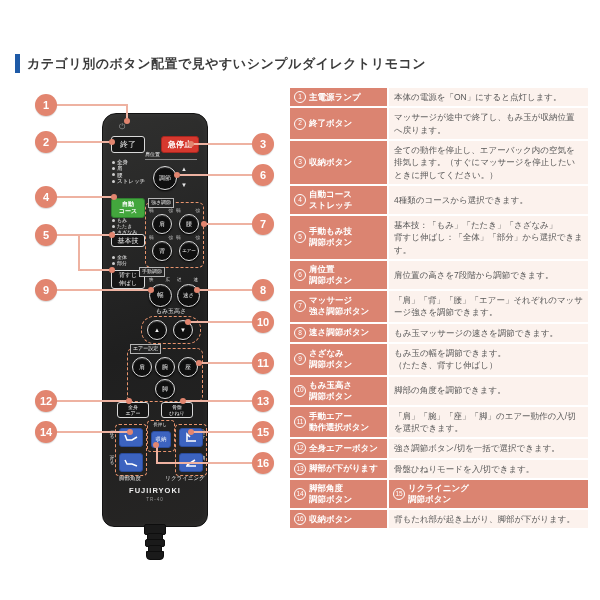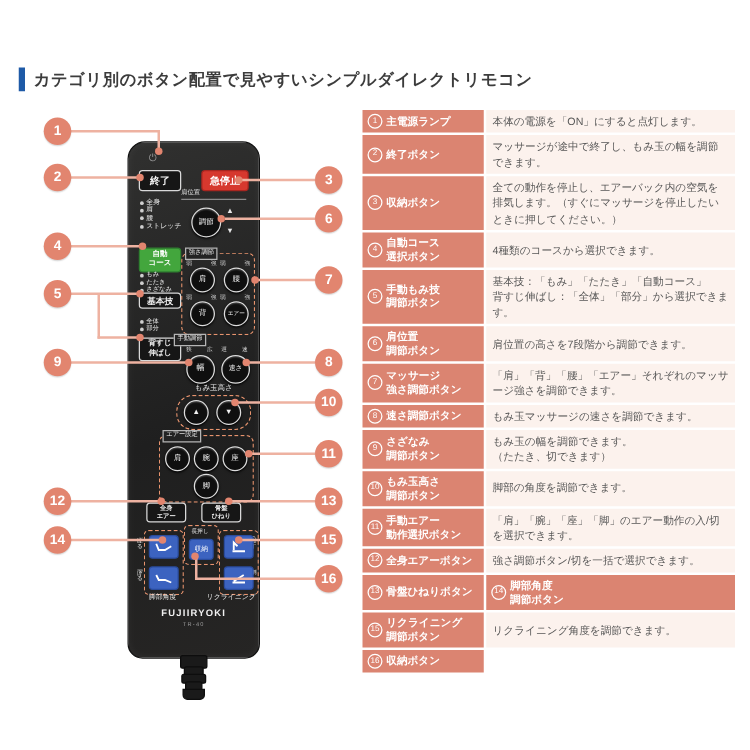--- a/index.html
+++ b/index.html
@@ -11,21 +11,21 @@
   .bar{width:5px;height:19px;background:#1e5aa7;}
   .title{font-size:13px;font-weight:bold;color:#3c3c3c;letter-spacing:0.5px;}
   
   #remote{position:absolute;left:102px;top:113px;width:104px;height:412px;
           border-radius:14px 14px 12px 12px;
           background:linear-gradient(160deg,#30302f,#1f1f1f 55%,#262524);
           border:1px solid #121212;box-shadow:inset 0 0 8px rgba(255,255,255,.05);}
   .cable{position:absolute;background:#1a1a1a;border:1px solid #0d0d0d;border-radius:2px;}
   .power{font-size:8px;color:#9a9a9a;line-height:1;}
   .okbtn{border:1px solid #d9d9d9;border-radius:3px;color:#f1f1f1;font-size:8px;
-         display:flex;align-items:center;justify-content:center;background:#161616;font-weight:bold;}
+         display:flex;align-items:center;justify-content:center;background:#161616;}
   .stop{background:#d6382e;border:1px solid #a82620;border-radius:3px;color:#fff;
         font-size:8px;font-weight:bold;display:flex;align-items:center;justify-content:center;}
   .green{background:#43a63d;border:1px solid #2f8030;border-radius:3px;color:#fff;font-size:6px;
          font-weight:bold;display:flex;align-items:center;justify-content:center;text-align:center;
          white-space:pre-line;line-height:1.2;}
   .rbtn{border-radius:50%;background:#0f0f0f;border:1px solid #dedede;color:#f2f2f2;
         display:flex;align-items:center;justify-content:center;
         box-shadow:inset 0 1px 1px rgba(255,255,255,.2), 0 1px 2px #000;line-height:1;}
   .s18{width:18px;height:18px;font-size:6px;}
   .s21{width:21px;height:21px;font-size:6.5px;}
@@ -285,38 +285,38 @@
 <div id="spec-table">
     <div class="tl">
       <span class="numc">1</span>
       <span class="nm">主電源ランプ</span>
     </div>
     <div class="td">本体の電源を「ON」にすると点灯します。</div>
     <div class="tl">
       <span class="numc">2</span>
       <span class="nm">終了ボタン</span>
     </div>
-    <div class="td">マッサージが途中で終了し、もみ玉の幅を調節できます。</div>
+    <div class="td">マッサージが途中で終了し、もみ玉が収納位置へ戻ります。</div>
     <div class="tl">
       <span class="numc">3</span>
       <span class="nm">収納ボタン</span>
     </div>
     <div class="td">全ての動作を停止し、エアーバック内の空気を排気します。（すぐにマッサージを停止したいときに押してください。）</div>
     <div class="tl">
       <span class="numc">4</span>
       <span class="nm">自動コース
-選択ボタン</span>
+ストレッチ</span>
     </div>
     <div class="td">4種類のコースから選択できます。</div>
     <div class="tl">
       <span class="numc">5</span>
       <span class="nm">手動もみ技
 調節ボタン</span>
     </div>
-    <div class="td">基本技：「もみ」「たたき」「自動コース」
+    <div class="td">基本技：「もみ」「たたき」「さざなみ」
 背すじ伸ばし：「全体」「部分」から選択できます。</div>
     <div class="tl">
       <span class="numc">6</span>
       <span class="nm">肩位置
 調節ボタン</span>
     </div>
     <div class="td">肩位置の高さを7段階から調節できます。</div>
     <div class="tl">
       <span class="numc">7</span>
       <span class="nm">マッサージ
@@ -327,50 +327,51 @@
       <span class="numc">8</span>
       <span class="nm">速さ調節ボタン</span>
     </div>
     <div class="td">もみ玉マッサージの速さを調節できます。</div>
     <div class="tl">
       <span class="numc">9</span>
       <span class="nm">さざなみ
 調節ボタン</span>
     </div>
     <div class="td">もみ玉の幅を調節できます。
-（たたき、切できます）</div>
+（たたき、背すじ伸ばし）</div>
     <div class="tl">
       <span class="numc">10</span>
       <span class="nm">もみ玉高さ
 調節ボタン</span>
     </div>
     <div class="td">脚部の角度を調節できます。</div>
     <div class="tl">
       <span class="numc">11</span>
       <span class="nm">手動エアー
 動作選択ボタン</span>
     </div>
     <div class="td">「肩」「腕」「座」「脚」のエアー動作の入/切を選択できます。</div>
     <div class="tl">
       <span class="numc">12</span>
       <span class="nm">全身エアーボタン</span>
     </div>
     <div class="td">強さ調節ボタン/切を一括で選択できます。</div>
     <div class="tl">
       <span class="numc">13</span>
-      <span class="nm">骨盤ひねりボタン</span>
-    </div>
+      <span class="nm">脚部が下がります</span>
+    </div>
+    <div class="td">骨盤ひねりモードを入/切できます。</div>
     <div class="tl">
       <span class="numc">14</span>
       <span class="nm">脚部角度
 調節ボタン</span>
     </div>
     <div class="tl">
       <span class="numc">15</span>
       <span class="nm">リクライニング
 調節ボタン</span>
     </div>
-    <div class="td">リクライニング角度を調節できます。</div>
     <div class="tl">
       <span class="numc">16</span>
       <span class="nm">収納ボタン</span>
     </div>
+    <div class="td">背もたれ部が起き上がり、脚部が下がります。</div>
   </div>
 
 </body></html>

